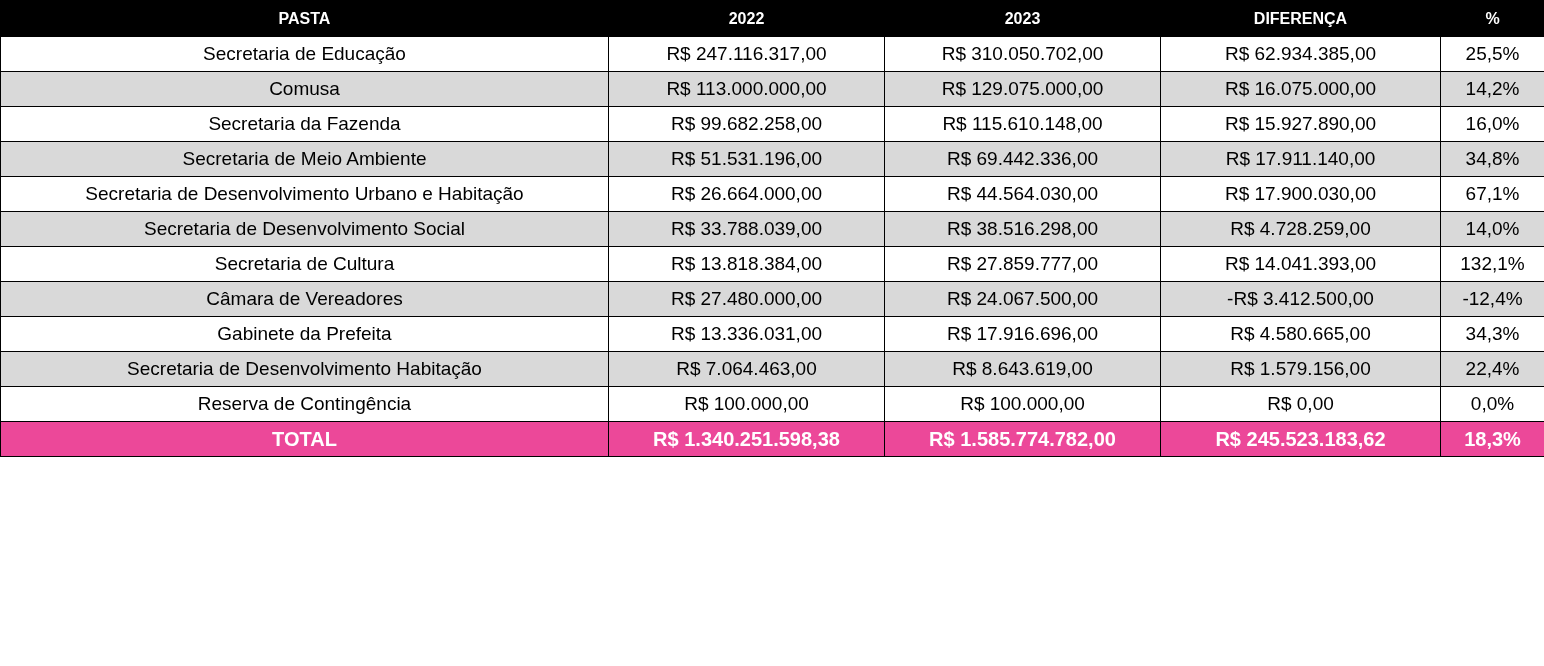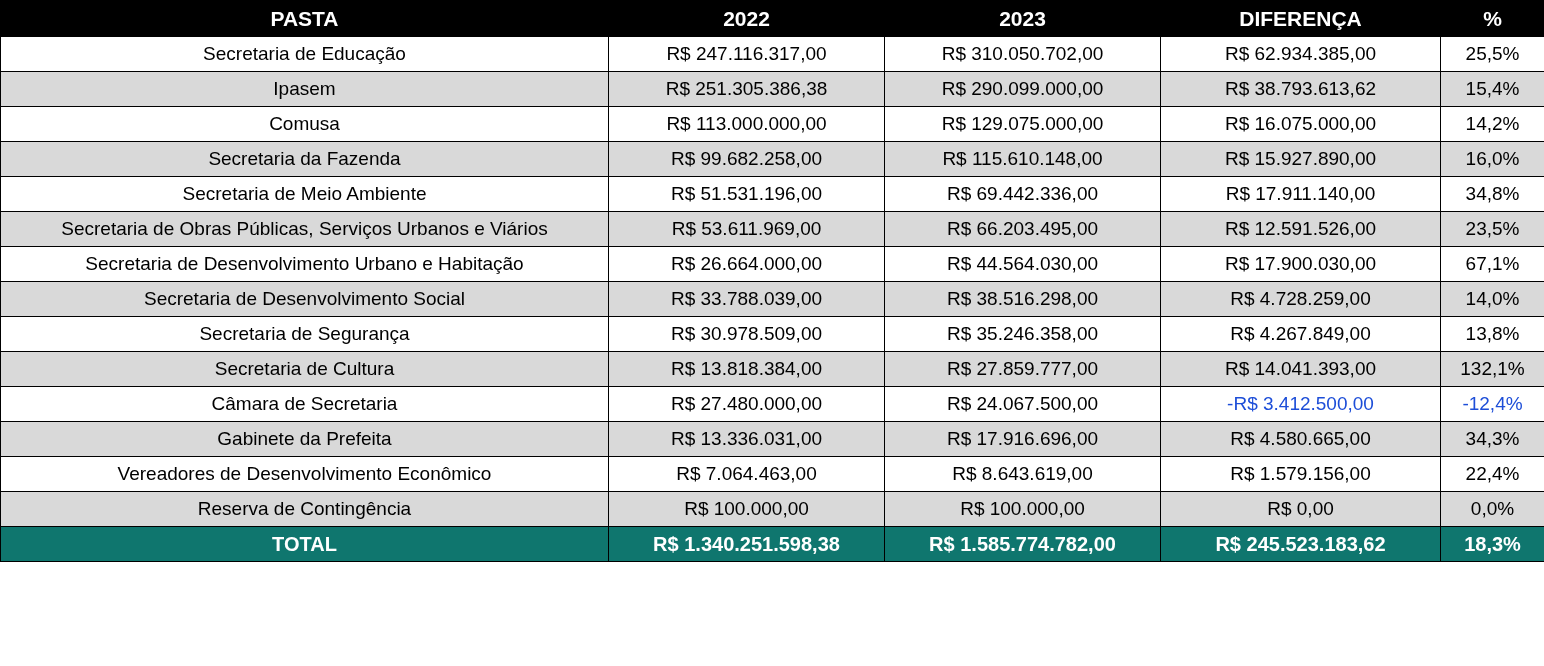--- a/index.html
+++ b/index.html
@@ -21,35 +21,35 @@
     vertical-align: middle;
     font-size: 19px;
     color: #000000;
     white-space: nowrap;
     overflow: hidden;
   }
   thead th {
     background: #000000;
     color: #ffffff;
     font-weight: bold;
-    font-size: 21px;
+    font-size: 16px;
     height: 35px;
     border-color: #000000;
   }
   tbody tr:nth-child(even) td {
     background: #d9d9d9;
   }
   tbody tr:nth-child(odd) td {
     background: #ffffff;
   }
   tbody td.negative {
-    color: #1d4ed8;
+    color: #000000;
   }
   tfoot td {
-    background: #0f766e;
+    background: #ec4899;
     color: #ffffff;
     font-weight: bold;
     font-size: 20px;
     border-color: #000000;
   }
 </style>
 </head>
 <body>
 
 <table>
@@ -71,27 +71,20 @@
   </thead>
   <tbody id="table-body">
       <tr>
         <td>Secretaria de Educação</td>
         <td>R$ 247.116.317,00</td>
         <td>R$ 310.050.702,00</td>
         <td>R$ 62.934.385,00</td>
         <td>25,5%</td>
       </tr>
       <tr>
-        <td>Ipasem</td>
-        <td>R$ 251.305.386,38</td>
-        <td>R$ 290.099.000,00</td>
-        <td>R$ 38.793.613,62</td>
-        <td>15,4%</td>
-      </tr>
-      <tr>
         <td>Comusa</td>
         <td>R$ 113.000.000,00</td>
         <td>R$ 129.075.000,00</td>
         <td>R$ 16.075.000,00</td>
         <td>14,2%</td>
       </tr>
       <tr>
         <td>Secretaria da Fazenda</td>
         <td>R$ 99.682.258,00</td>
         <td>R$ 115.610.148,00</td>
@@ -99,70 +92,56 @@
         <td>16,0%</td>
       </tr>
       <tr>
         <td>Secretaria de Meio Ambiente</td>
         <td>R$ 51.531.196,00</td>
         <td>R$ 69.442.336,00</td>
         <td>R$ 17.911.140,00</td>
         <td>34,8%</td>
       </tr>
       <tr>
-        <td>Secretaria de Obras Públicas, Serviços Urbanos e Viários</td>
-        <td>R$ 53.611.969,00</td>
-        <td>R$ 66.203.495,00</td>
-        <td>R$ 12.591.526,00</td>
-        <td>23,5%</td>
-      </tr>
-      <tr>
         <td>Secretaria de Desenvolvimento Urbano e Habitação</td>
         <td>R$ 26.664.000,00</td>
         <td>R$ 44.564.030,00</td>
         <td>R$ 17.900.030,00</td>
         <td>67,1%</td>
       </tr>
       <tr>
         <td>Secretaria de Desenvolvimento Social</td>
         <td>R$ 33.788.039,00</td>
         <td>R$ 38.516.298,00</td>
         <td>R$ 4.728.259,00</td>
         <td>14,0%</td>
       </tr>
       <tr>
-        <td>Secretaria de Segurança</td>
-        <td>R$ 30.978.509,00</td>
-        <td>R$ 35.246.358,00</td>
-        <td>R$ 4.267.849,00</td>
-        <td>13,8%</td>
-      </tr>
-      <tr>
         <td>Secretaria de Cultura</td>
         <td>R$ 13.818.384,00</td>
         <td>R$ 27.859.777,00</td>
         <td>R$ 14.041.393,00</td>
         <td>132,1%</td>
       </tr>
       <tr>
-        <td>Câmara de Secretaria</td>
+        <td>Câmara de Vereadores</td>
         <td>R$ 27.480.000,00</td>
         <td>R$ 24.067.500,00</td>
         <td class="negative">-R$ 3.412.500,00</td>
         <td class="negative">-12,4%</td>
       </tr>
       <tr>
         <td>Gabinete da Prefeita</td>
         <td>R$ 13.336.031,00</td>
         <td>R$ 17.916.696,00</td>
         <td>R$ 4.580.665,00</td>
         <td>34,3%</td>
       </tr>
       <tr>
-        <td>Vereadores de Desenvolvimento Econômico</td>
+        <td>Secretaria de Desenvolvimento Habitação</td>
         <td>R$ 7.064.463,00</td>
         <td>R$ 8.643.619,00</td>
         <td>R$ 1.579.156,00</td>
         <td>22,4%</td>
       </tr>
       <tr>
         <td>Reserva de Contingência</td>
         <td>R$ 100.000,00</td>
         <td>R$ 100.000,00</td>
         <td>R$ 0,00</td>

